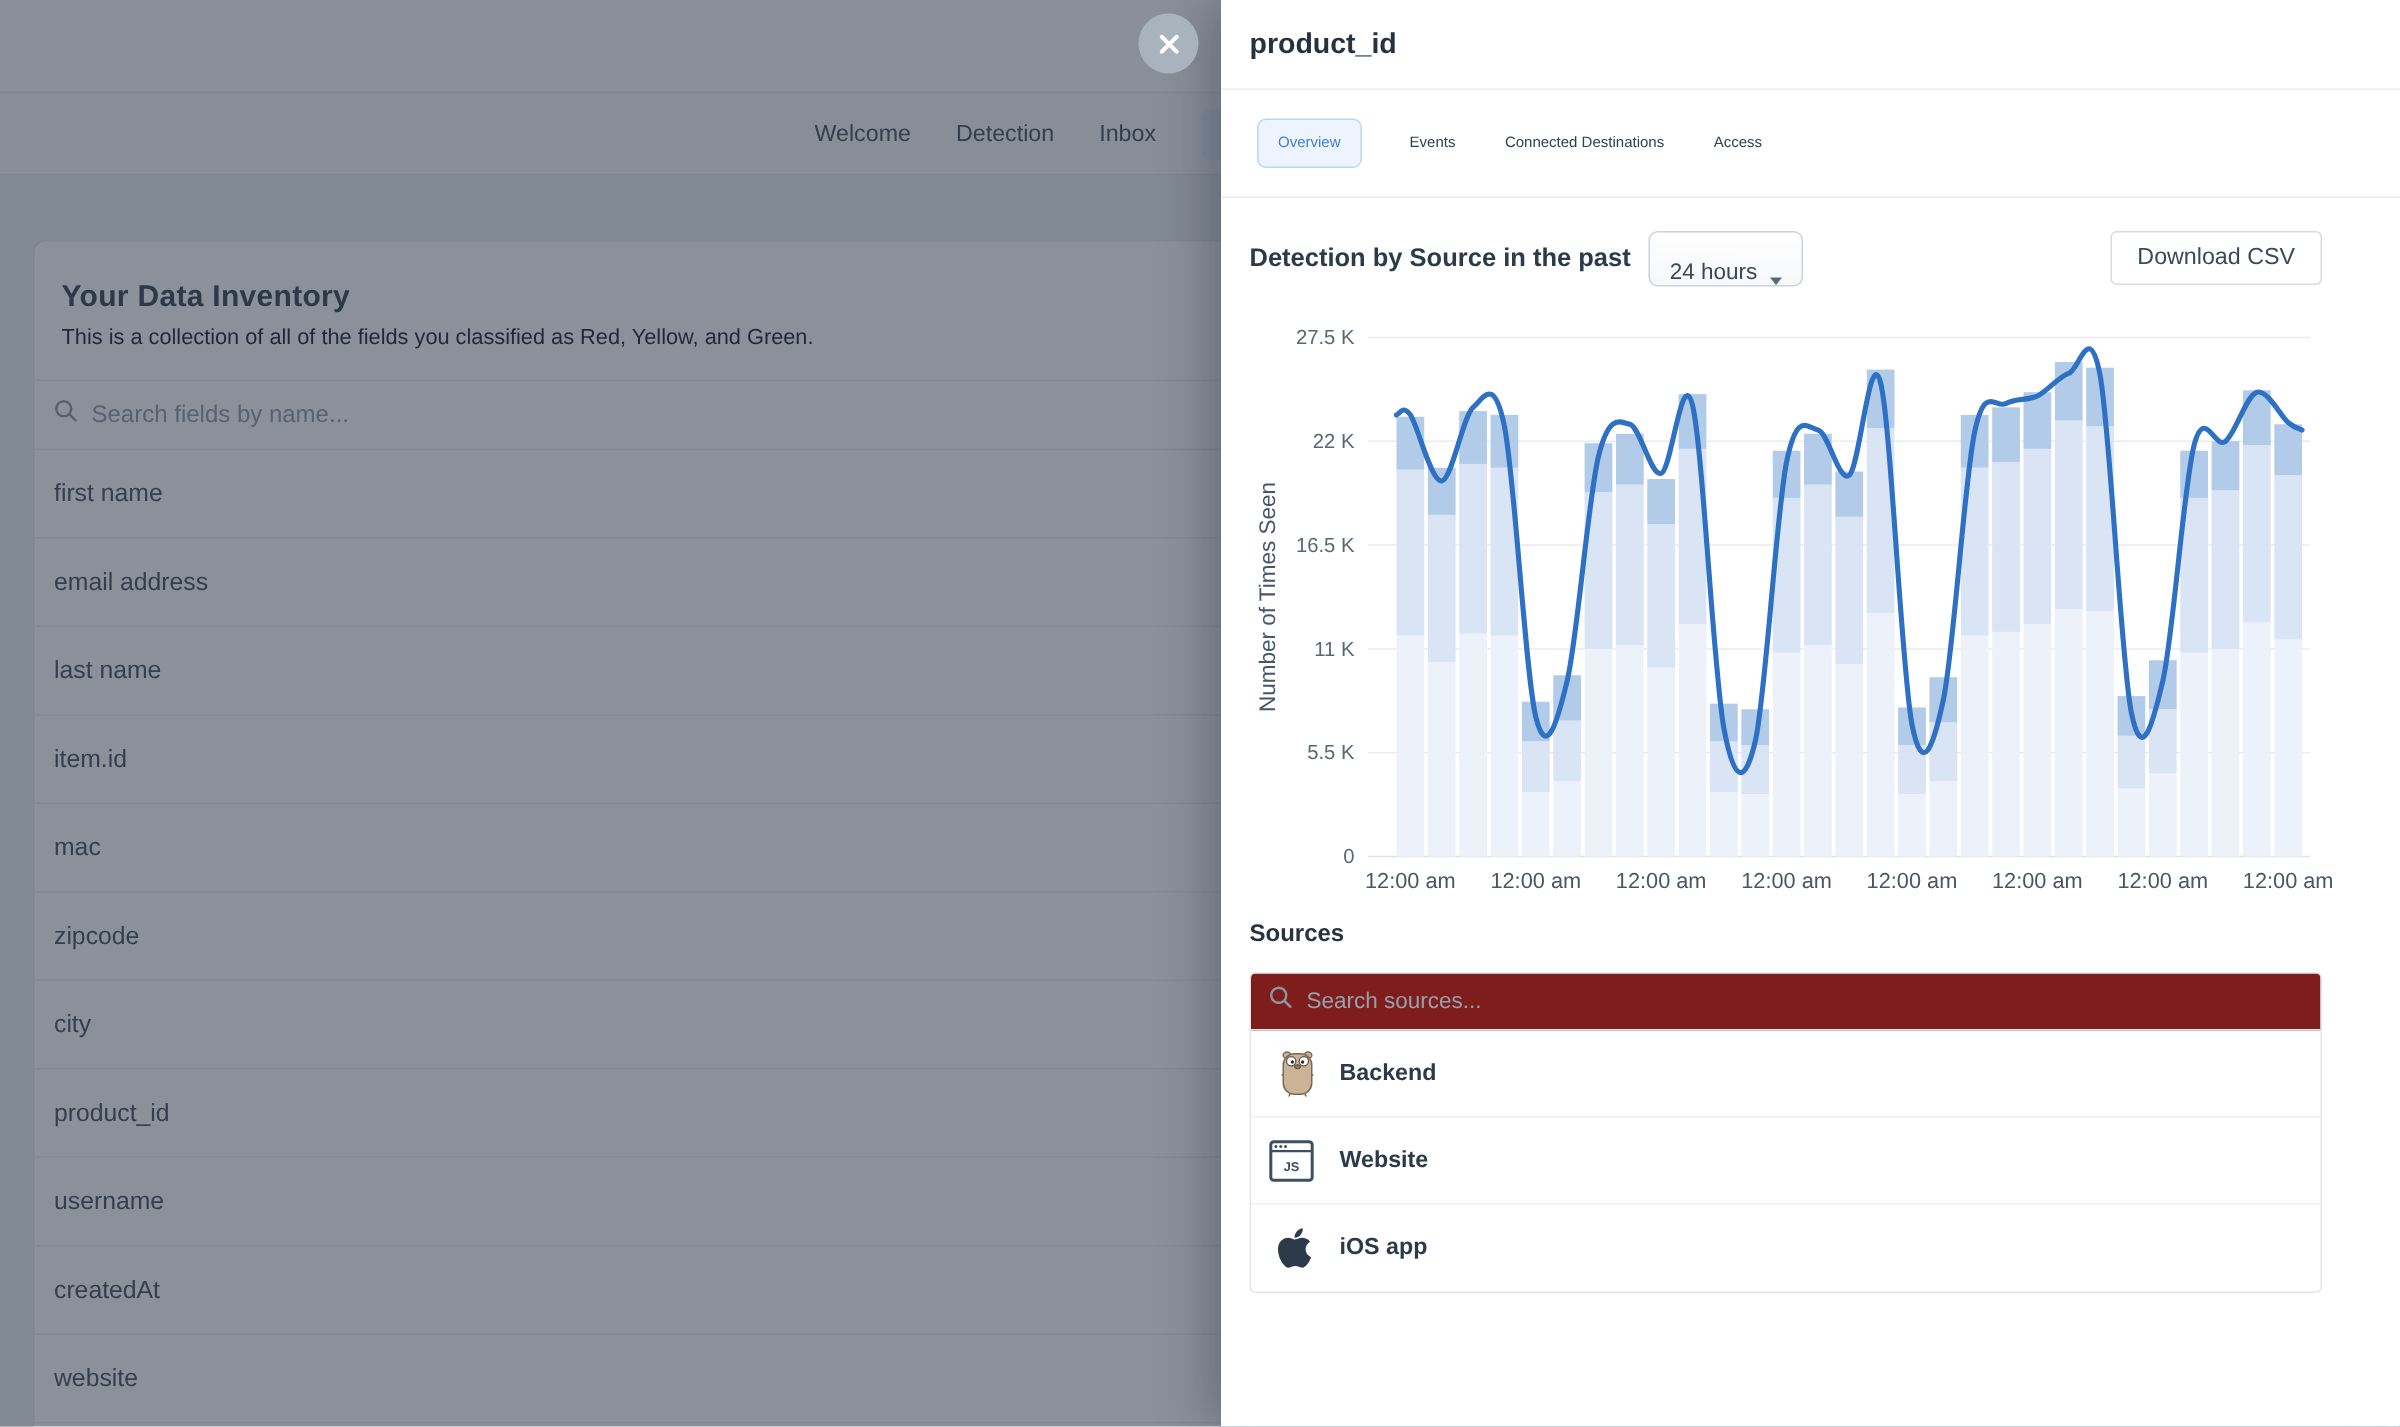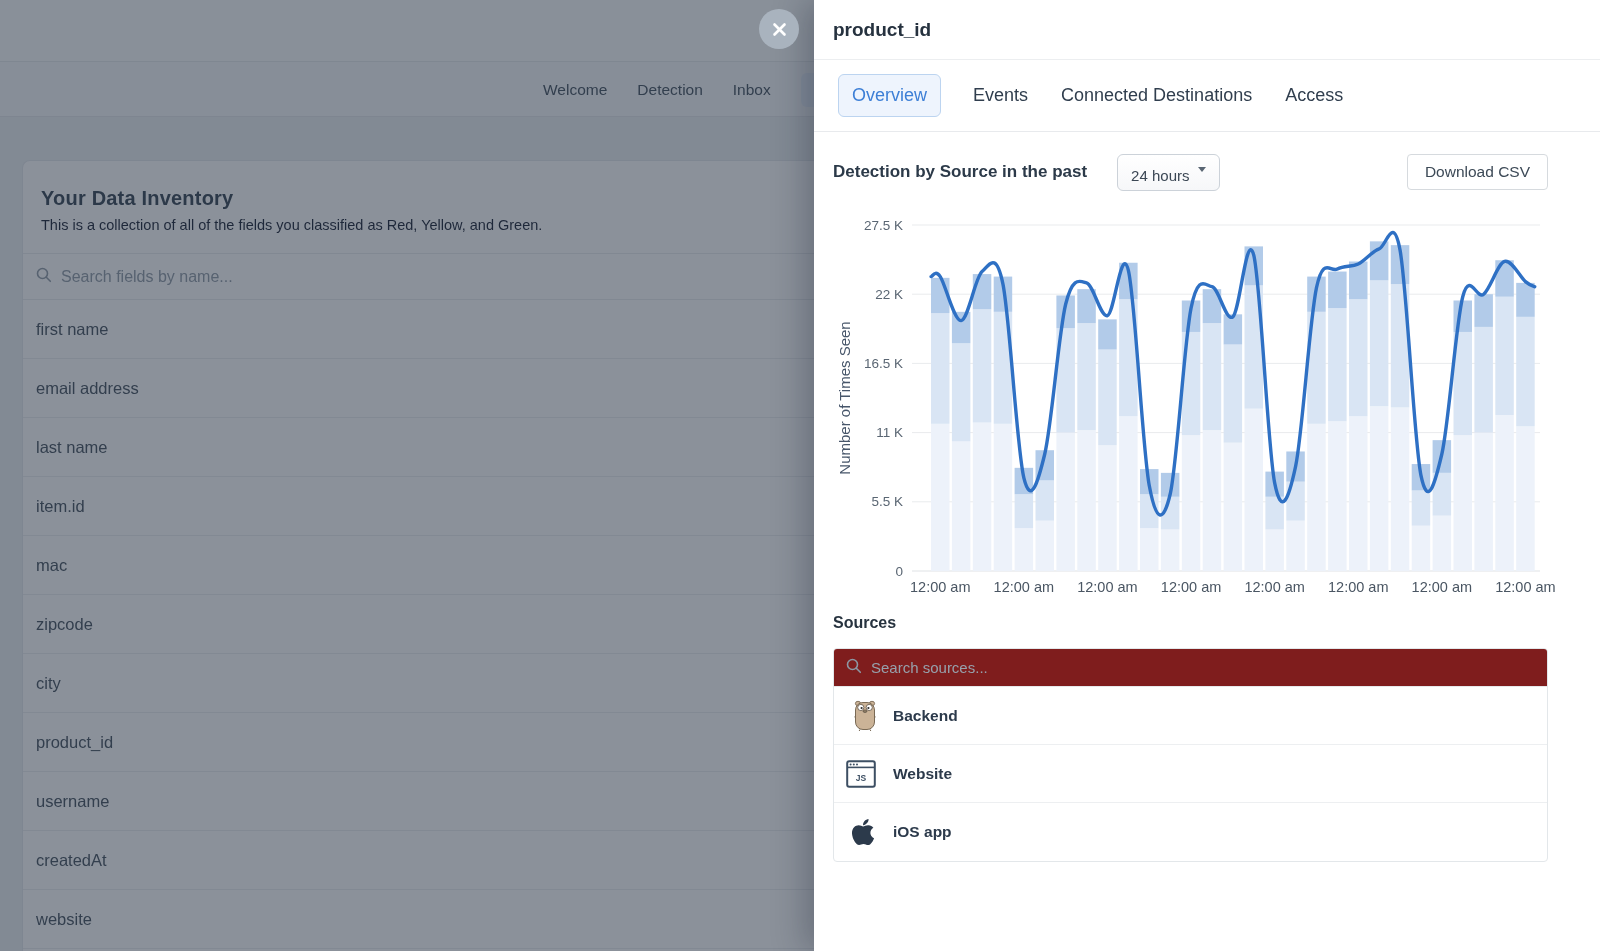--- a/index.html
+++ b/index.html
@@ -29,26 +29,26 @@
   .scrim { position:absolute; inset:0; background:rgba(43,55,71,0.55); z-index:5; }
   .close-btn { position:absolute; left:759px; top:9px; width:40px; height:40px; border-radius:50%;
                background:#a9b3be; z-index:15; display:flex; align-items:center; justify-content:center; cursor:pointer; }
 
   
   .panel { position:absolute; left:814px; top:0; width:786px; height:951px; background:#ffffff; z-index:10;
            box-shadow:-10px 0 30px rgba(20,30,45,.28); }
   .panel-header { height:60px; display:flex; align-items:center; padding:0 19px; border-bottom:1px solid #eceef0; }
   .panel-title { font-size:19px; font-weight:700; color:#26323f; }
   .tabs { height:72px; display:flex; align-items:center; padding:0 24px; gap:31px; border-bottom:1px solid #e8eaed; }
-  .tab { font-size:18px; color:#303e4e; cursor:pointer; padding:10px 0; border:1px solid transparent; }
+  .tab { font-size:10px; color:#303e4e; cursor:pointer; padding:10px 0; border:1px solid transparent; }
   .tab.active { color:#3d7fd6; background:#eef4fd; border:1px solid #bcd4f0; border-radius:6px; padding:10px 13px; }
 
   .chart-header { position:absolute; top:152px; left:19px; right:52px; height:40px; display:flex; align-items:center; }
   .chart-title { font-size:17px; font-weight:700; color:#2c3a49; }
-  .range-select { margin-left:30px; height:37px; display:flex; align-items:flex-start; gap:9px; padding:12px 13px;
+  .range-select { margin-left:12px; height:37px; display:flex; align-items:flex-end; gap:9px; padding:0 13px;
                   border:1px solid #ccd2d9; border-radius:6px; background:linear-gradient(#ffffff,#f6f7f9);
                   font-size:15px; color:#3b4754; cursor:pointer; }
   .caret { width:0; height:0; border-left:4.5px solid transparent; border-right:4.5px solid transparent;
            border-top:5.5px solid #5a6673; }
   .spacer { flex:1; }
   .download-btn { height:36px; padding:0 17px; border:1px solid #d6dade; border-radius:4px; background:#ffffff;
                   font-size:15.5px; color:#3c4956; display:flex; align-items:center; cursor:pointer; }
 
   .chart-wrap { position:absolute; top:196px; left:19px; width:745px; height:406px; }
   .axis-tick { font-size:13.5px; fill:#5a6673; }

